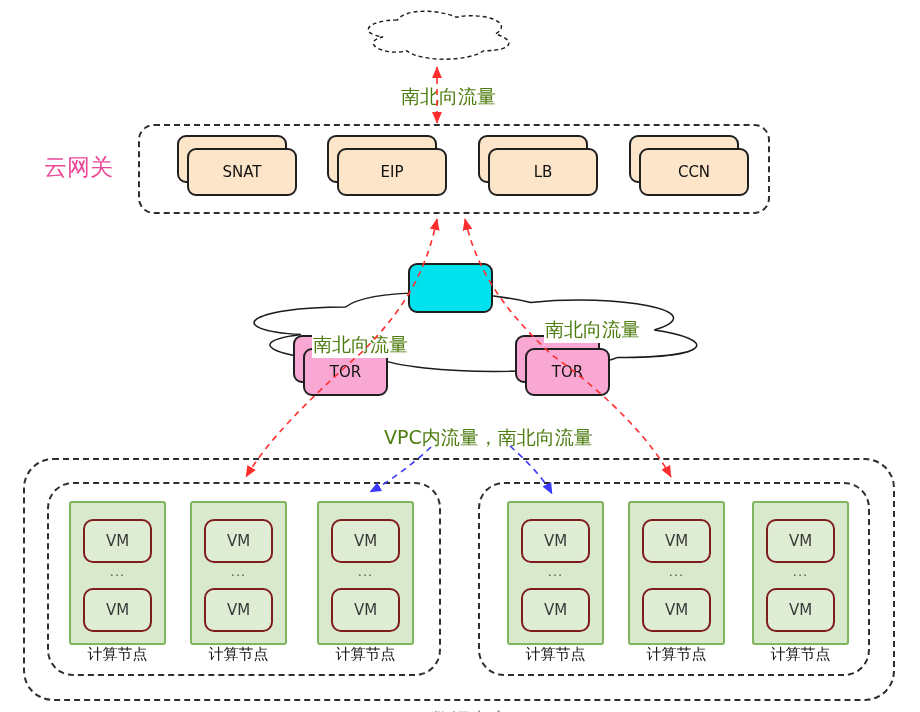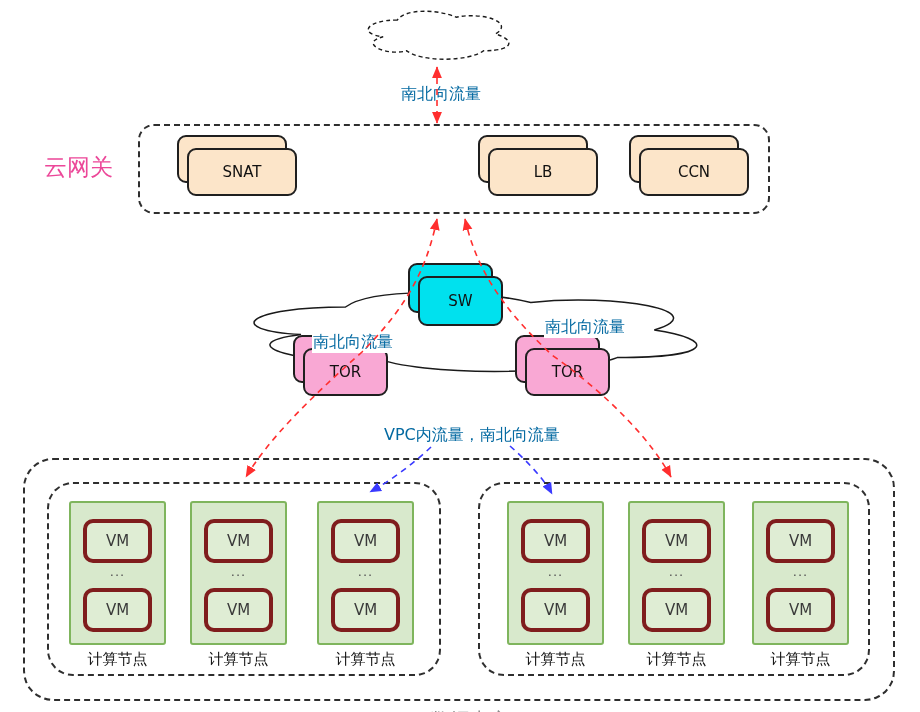--- a/index.html
+++ b/index.html
@@ -27,30 +27,30 @@
   .sw-stack .card{width:85px;height:50px;background:#00E1EE;}
   .tor-stack .card{width:85px;height:48px;background:#f9a8d4;}
   .card.back{left:0;top:0;}
   .card.front{left:10px;top:13px;}
 
   
   .node{position:absolute;top:501px;width:97px;}
   .node-box{position:relative;width:97px;height:144px;background:#D8E9CC;
             border:2px solid #7FB55D;border-radius:3px;box-sizing:border-box;}
   .vm{position:absolute;left:12px;width:69px;height:44px;background:#DFEDD4;
-      border:4px solid #7f1d1d;border-radius:10px;display:flex;align-items:center;
+      border:2px solid #7f1d1d;border-radius:10px;display:flex;align-items:center;
       justify-content:center;font-size:15px;color:#3a3a3a;box-sizing:border-box;}
   .vm.top{top:16px;}
   .vm.bottom{top:85px;}
   .dots{position:absolute;left:0;right:0;top:61px;text-align:center;
         font-size:13px;color:#555;letter-spacing:1px;}
-  .node-label{margin-top:5px;text-align:center;font-size:15px;color:#111;}
-
-  
-  .lbl{position:absolute;font-size:16px;color:#0369a1;white-space:nowrap;}
+  .node-label{text-align:center;font-size:15px;color:#111;}
+
+  
+  .lbl{position:absolute;font-size:19px;color:#4d7c0f;white-space:nowrap;}
   .lbl.bg{background:#fff;padding:0 1px;}
   .gw-title{position:absolute;left:44px;top:152px;font-size:23px;color:#ec4899;white-space:nowrap;}
   .clipped-caption{position:absolute;left:430px;top:707px;font-size:20px;color:#8a8a8a;white-space:nowrap;}
 </style>
 </head>
 <body>
 
 <div class="stage">
 
   <svg class="layer" width="920" height="712">
@@ -60,38 +60,41 @@
 
   <div class="dashed-rect gw-rect"></div>
   <div class="gw-title">云网关</div>
 
   <div class="stack gw-stack" style="left:177px;top:135px;width:122px;height:62px;">
     <div class="card back"></div>
     <div class="card front">
       <span>SNAT</span>
     </div>
   </div>
+  <div class="stack gw-stack" style="left:327px;top:135px;width:122px;height:62px;">
+    <div class="card back"></div>
+    <div class="card front">
+      <span>EIP</span>
+    </div>
+  </div>
   <div class="stack gw-stack" style="left:629px;top:135px;width:122px;height:62px;">
     <div class="card back"></div>
     <div class="card front">
       <span>CCN</span>
     </div>
   </div>
   <div class="stack gw-stack" style="left:478px;top:135px;width:122px;height:62px;">
     <div class="card back"></div>
     <div class="card front">
       <span>LB</span>
     </div>
   </div>
 
   <div class="stack sw-stack" style="left:408px;top:263px;width:96px;height:64px;">
     <div class="card back"></div>
-    <div class="card front">
-      <span>SW</span>
-    </div>
   </div>
   <div class="stack tor-stack" style="left:293px;top:335px;width:96px;height:62px;">
     <div class="card back"></div>
     <div class="card front">
       <span>TOR</span>
     </div>
   </div>
   <div class="stack tor-stack" style="left:515px;top:335px;width:96px;height:62px;">
     <div class="card back"></div>
     <div class="card front">

